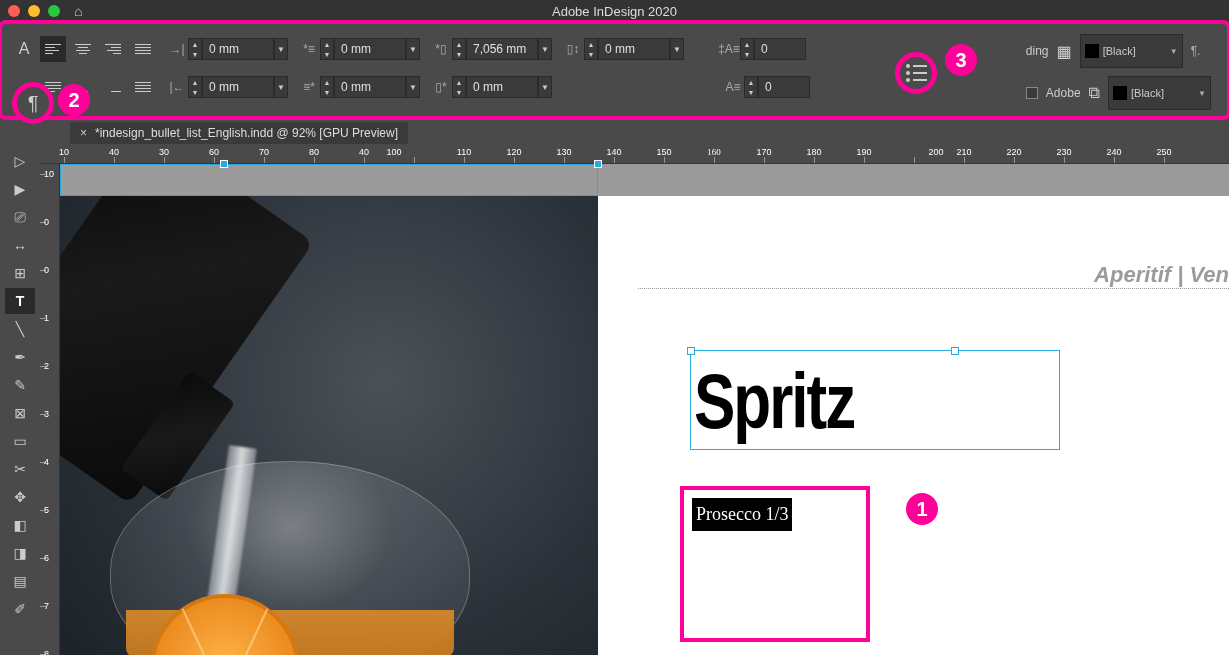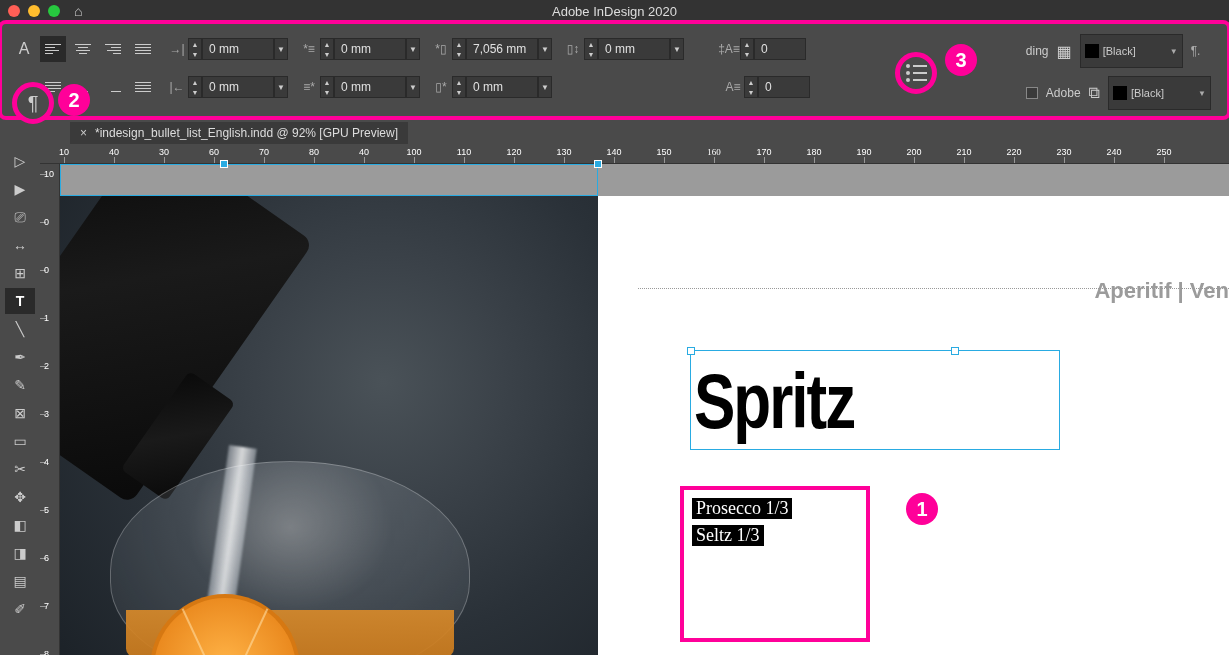--- a/index.html
+++ b/index.html
@@ -166,36 +166,36 @@
   .orange-slice::before,.orange-slice::after{content:"";position:absolute;background:rgba(255,220,160,0.6);width:2px;top:8px;bottom:0;}
   .orange-slice::before{left:40px;transform:rotate(-25deg);}
   .orange-slice::after{right:40px;transform:rotate(25deg);}
   .pour{position:absolute;top:250px;left:155px;width:28px;height:200px;
     background:linear-gradient(90deg,rgba(220,228,236,0.4) 0%,rgba(255,255,255,0.8) 50%,rgba(220,228,236,0.4) 100%);
     transform:rotate(8deg);filter:blur(1px);}
 
   .sel-handle{width:8px;height:8px;background:#29abe2;border:1px solid #fff;position:absolute;}
   .frame-outline{position:absolute;border:1px solid #29abe2;}
 
-  .header-text{position:absolute;right:0;top:66px;color:#9b9b9b;font-size:22px;font-weight:bold;margin-top:16px;}
+  .header-text{position:absolute;right:0;top:66px;color:#9b9b9b;font-size:22px;font-weight:bold;font-style:italic;}
   .dotted-rule{position:absolute;right:0;top:92px;left:40px;border-top:1px dotted #999;}
 
   .heading-spritz{
     position:absolute;left:96px;top:170px;
     font-family:"Arial Black",sans-serif;font-weight:900;
     font-size:62px;color:#000;letter-spacing:-2px;
     transform:scaleY(1.25);
   }
 
   .ingredient-box{
     position:absolute;left:82px;top:290px;width:190px;height:156px;
     border:4px solid #ff0099;padding:8px;
   }
   .ingredient{display:inline-block;background:#000;color:#fff;
-    font-family:Georgia,serif;font-size:18px;padding:0 4px;margin-bottom:6px;}
+    font-family:Georgia,serif;font-size:18px;padding:6px 4px;margin-bottom:6px;}
 
   .anno-1{left:308px;top:297px;}
 
   .text-frame{position:absolute;border:1px solid #29abe2;left:92px;top:154px;width:370px;height:100px;}
   .tf-handle{width:8px;height:8px;background:#fff;border:1px solid #29abe2;position:absolute;}
 </style>
 </head>
 <body>
 
 
@@ -454,41 +454,41 @@
         <div class="lbl" style="left: 124px;">30</div>
         <div class="tick" style="left: 174px;"></div>
         <div class="lbl" style="left: 174px;">60</div>
         <div class="tick" style="left: 224px;"></div>
         <div class="lbl" style="left: 224px;">70</div>
         <div class="tick" style="left: 274px;"></div>
         <div class="lbl" style="left: 274px;">80</div>
         <div class="tick" style="left: 324px;"></div>
         <div class="lbl" style="left: 324px;">40</div>
         <div class="tick" style="left: 374px;"></div>
-        <div class="lbl" style="left: 374px;">100</div>
+        <div class="lbl" style="left: 354px;">100</div>
         <div class="tick" style="left: 424px;"></div>
         <div class="lbl" style="left: 424px;">110</div>
         <div class="tick" style="left: 474px;"></div>
         <div class="lbl" style="left: 474px;">120</div>
         <div class="tick" style="left: 524px;"></div>
         <div class="lbl" style="left: 524px;">130</div>
         <div class="tick" style="left: 574px;"></div>
         <div class="lbl" style="left: 574px;">140</div>
         <div class="tick" style="left: 624px;"></div>
         <div class="lbl" style="left: 624px;">150</div>
         <div class="tick" style="left: 674px;"></div>
         <div class="lbl" style="left: 674px; font-family: Liberation Serif, serif;">160</div>
         <div class="tick" style="left: 724px;"></div>
         <div class="lbl" style="left: 724px;">170</div>
         <div class="tick" style="left: 774px;"></div>
         <div class="lbl" style="left: 774px;">180</div>
         <div class="tick" style="left: 824px;"></div>
         <div class="lbl" style="left: 824px;">190</div>
         <div class="tick" style="left: 874px;"></div>
-        <div class="lbl" style="left: 874px;">200</div>
+        <div class="lbl" style="left: 896px;">200</div>
         <div class="tick" style="left: 924px;"></div>
         <div class="lbl" style="left: 924px;">210</div>
         <div class="tick" style="left: 974px;"></div>
         <div class="lbl" style="left: 974px;">220</div>
         <div class="tick" style="left: 1024px;"></div>
         <div class="lbl" style="left: 1024px;">230</div>
         <div class="tick" style="left: 1074px;"></div>
         <div class="lbl" style="left: 1074px;">240</div>
         <div class="tick" style="left: 1124px;"></div>
         <div class="lbl" style="left: 1124px;">250</div>
@@ -542,21 +542,20 @@
         <div class="dotted-rule"></div>
 
         <div class="text-frame">
           <div class="tf-handle" style="left:-4px;top:-4px"></div>
           <div class="tf-handle" style="right:100px;top:-4px"></div>
         </div>
         <div class="heading-spritz">Spritz</div>
 
         <div class="ingredient-box">
           <div><span class="ingredient">Prosecco 1/3</span></div>
-          <div><span class="ingredient">Seltz 1/3</span></div>
         </div>
         <div class="annotation-num anno-1">1</div>
       </div>
     </div>
   </div>
 </div>
 
 
 
 

